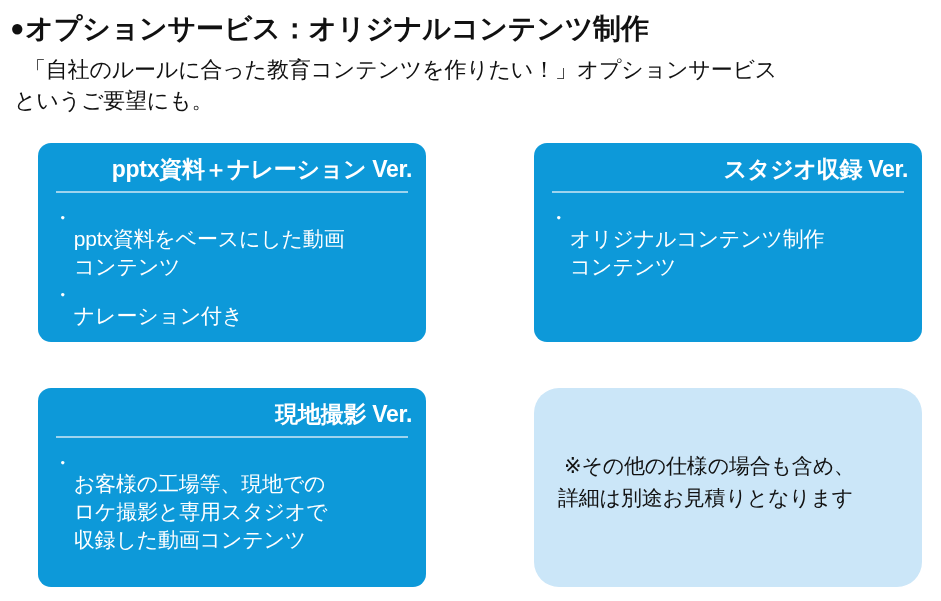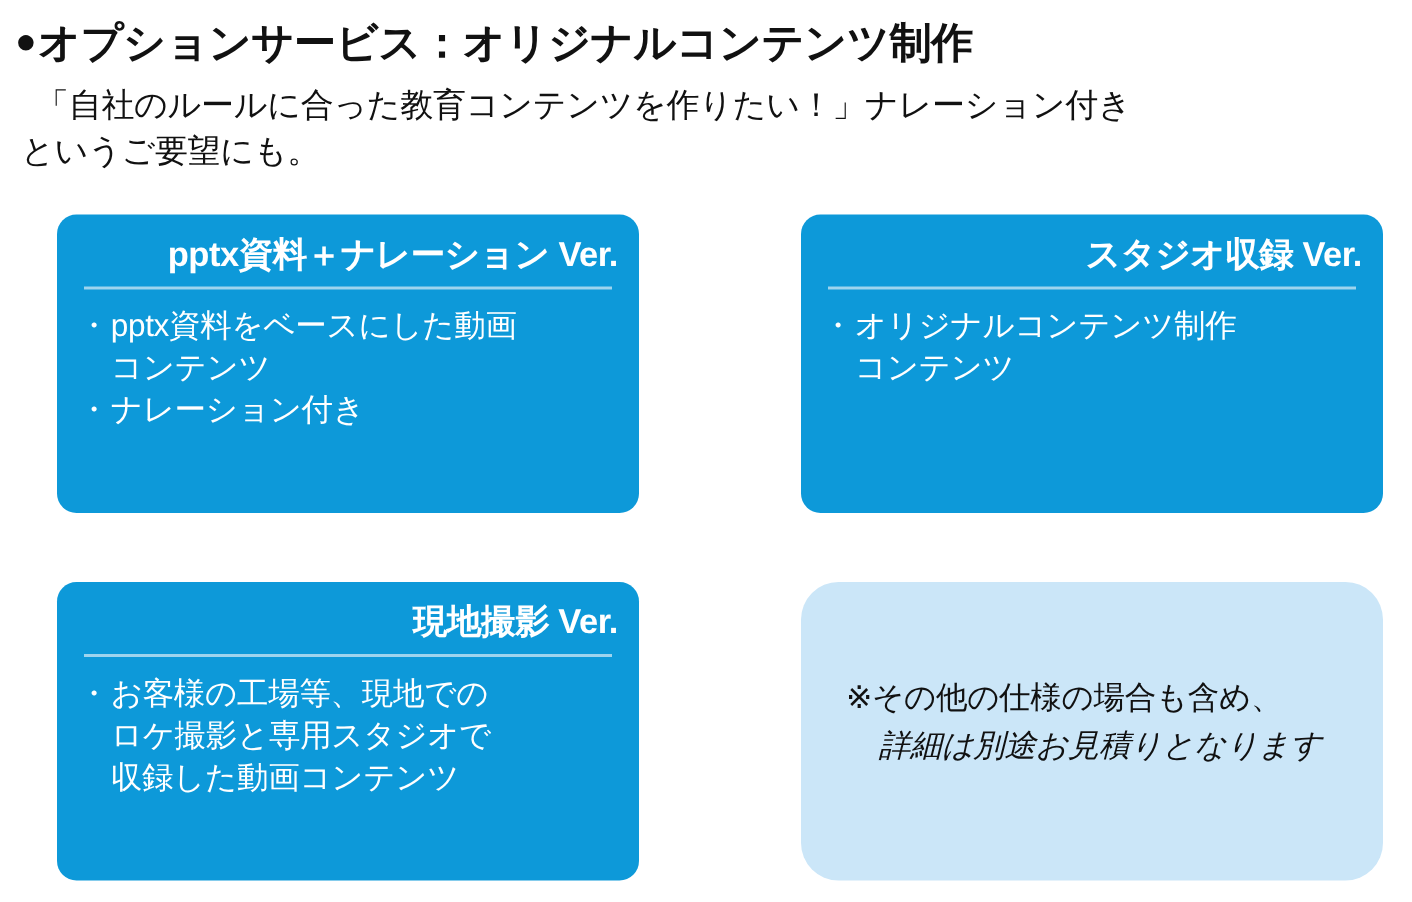--- a/index.html
+++ b/index.html
@@ -102,54 +102,54 @@
     line-height: 1.34;
     letter-spacing: -0.2px;
   }
   .bullet + .bullet { margin-top: 0px; }
   .bullet-mark {
     flex: 0 0 auto;
     margin-right: 1px;
   }
   .bullet-text {
     flex: 1 1 auto;
+    margin-top: 21px;
   }
   .bullet-text .l {
     display: block;
     white-space: nowrap;
   }
 
   .note-body {
     padding: 62px 0 0 0;
     color: #111111;
     font-size: 21px;
     line-height: 1.5;
     letter-spacing: -0.2px;
     text-align: left;
   }
   .note-line {
     display: block;
     white-space: nowrap;
     padding-left: 30px;
   }
   .note-line.indent {
-    padding-left: 52px;
-    font-style: italic;
+    padding-left: 24px;
   }
 </style>
 </head>
 <body>
 
 <div class="header">
   <div class="heading">
     <span class="heading-bullet">●</span>
     <span>オプションサービス：オリジナルコンテンツ制作</span>
   </div>
   <div class="lede">
-    <span class="lede-line">「自社のルールに合った教育コンテンツを作りたい！」ナレーション付き</span>
+    <span class="lede-line">「自社のルールに合った教育コンテンツを作りたい！」オプションサービス</span>
     <span class="lede-line indent">というご要望にも。</span>
   </div>
 </div>
 
 <div class="grid">
 
   <div class="card filled c0">
     <div class="card-title">pptx資料＋ナレーション Ver.</div>
     <div class="title-rule"></div>
     <div class="card-body">

